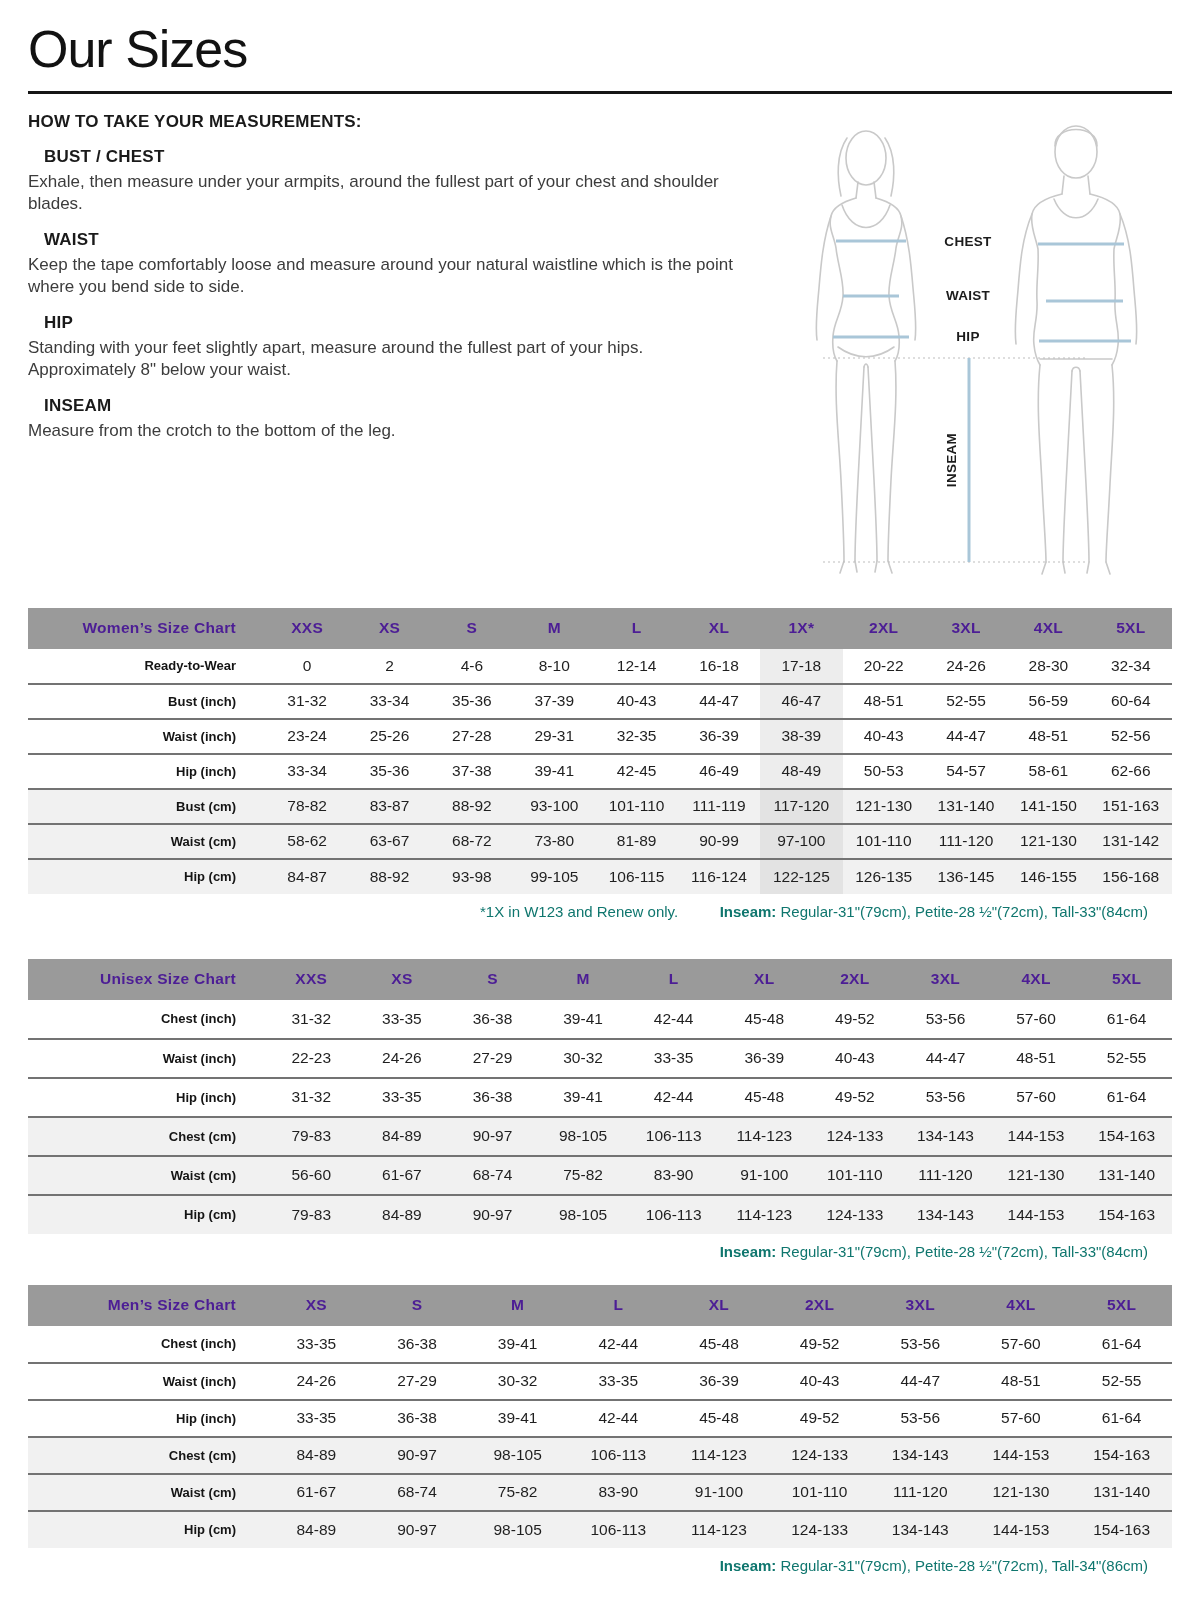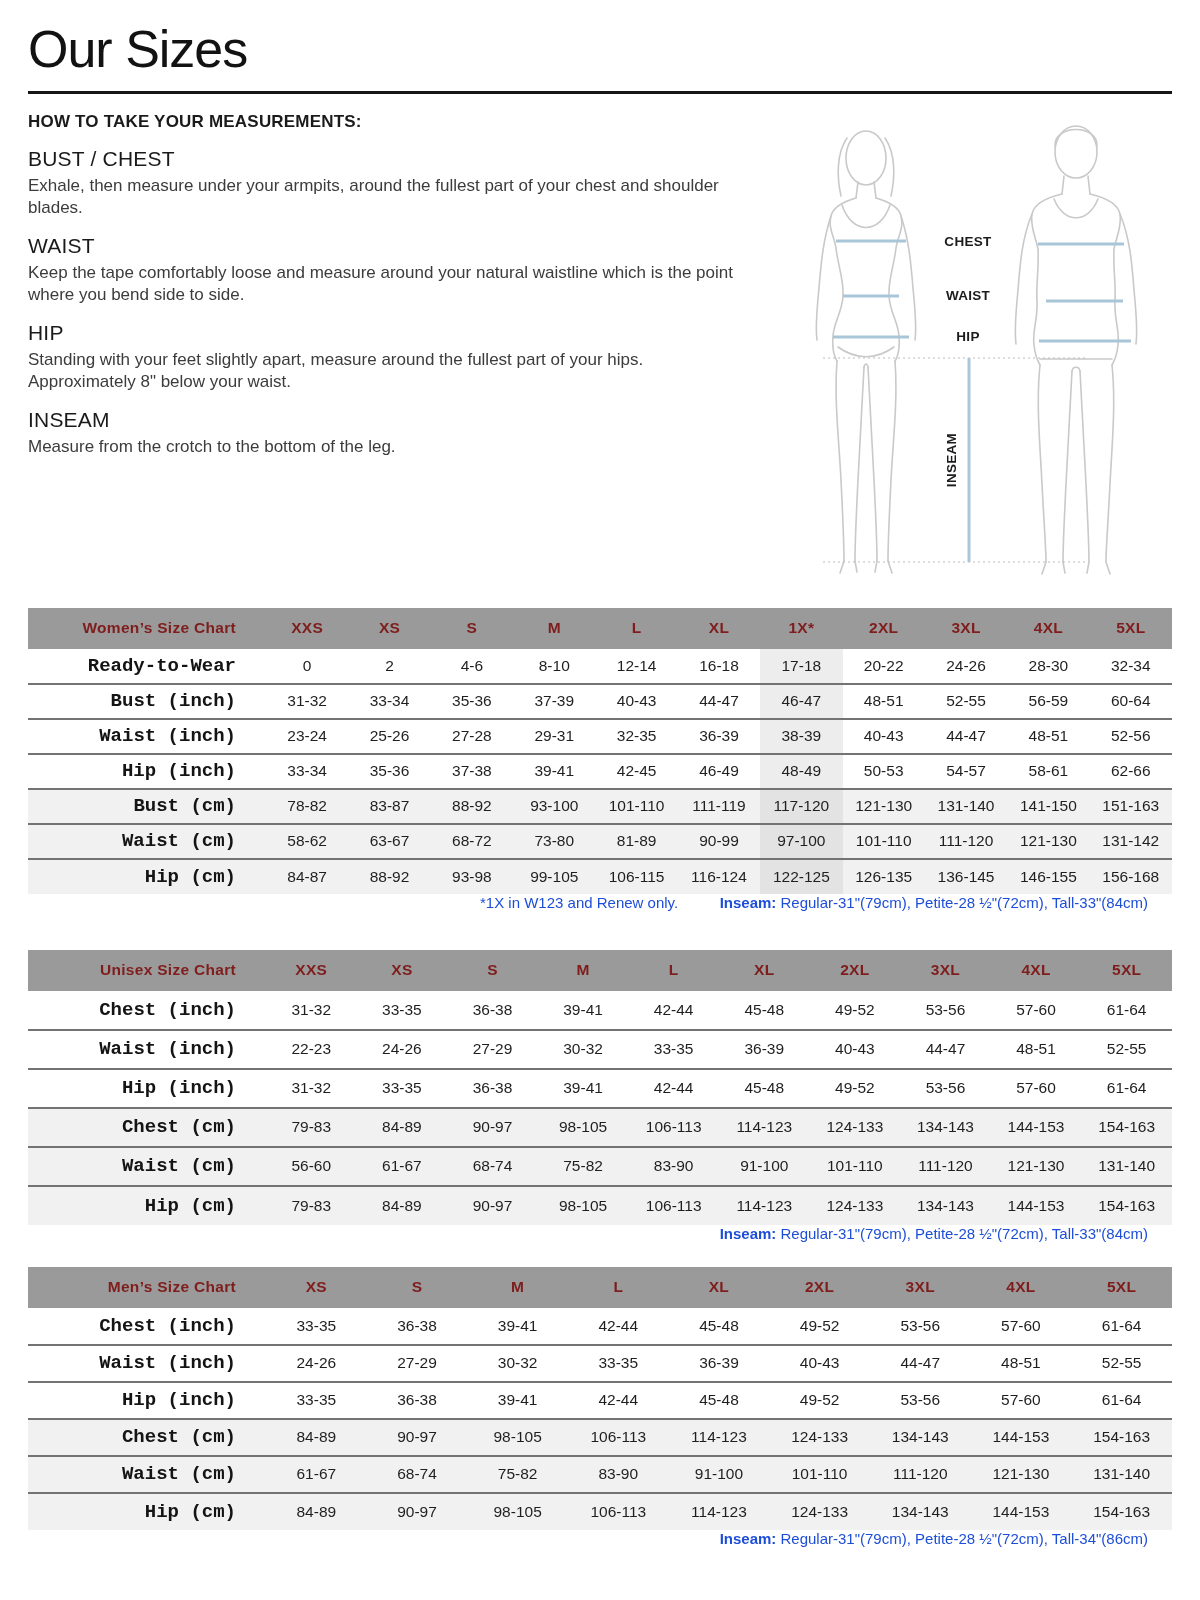--- a/index.html
+++ b/index.html
@@ -14,52 +14,52 @@
   h1.page-title {
     margin: 0; font-size: 52px; line-height: 1.05; font-weight: normal;
     color: #121212; letter-spacing: -1px;
   }
   .title-rule { height: 3px; background: #161616; margin-top: 14px; }
 
   .content { display: flex; margin-top: 14px; height: 482px; }
   .instructions { width: 756px; padding-top: 4px; }
   .how-heading { font-size: 17px; font-weight: bold; color: #1a1a1a; margin: 0 0 4px 0; letter-spacing: .2px; }
   .sec { margin-top: 15px; }
-  .sec h3 { font-size: 21px; font-weight: normal; color: #1a1a1a; margin: 0 0 4px 0; letter-spacing: .2px; }
+  .sec h3 { font-size: 17px; font-weight: bold; color: #1a1a1a; margin: 0 0 4px 16px; letter-spacing: .2px; }
   .sec p { font-size: 17px; line-height: 1.3; color: #3c3c3c; margin: 0; max-width: 722px; }
 
   .diagram { width: 396px; position: relative; }
   .diagram svg { display: block; }
   .fig { stroke: #c9c9c9; stroke-width: 1.6; fill: none; stroke-linecap: round; }
   .measure { stroke-width: 3; fill: none; }
   .dotted { stroke: #bdbdbd; stroke-width: 1; stroke-dasharray: 2,3; fill: none; }
   .diag-label { font-size: 13.5px; font-weight: bold; fill: #1c1c1c; letter-spacing: .3px; }
 
   table.size-table {
     width: 1144px; border-collapse: collapse; table-layout: fixed;
   }
   table.t0 { margin-top: 18px; }
   table.t1 { margin-top: 30px; }
   table.t2 { margin-top: 16px; }
   thead th {
-    background: #9a9a9a; color: #7f1d1d; font-weight: bold;
+    background: #9a9a9a; color: #4c1d95; font-weight: bold;
     font-size: 15.5px; height: 41px; text-align: center; letter-spacing: .3px;
   }
   th.t-name { text-align: right; padding-right: 30px; width: 238px; }
   tbody td { text-align: center; font-size: 15.5px; color: #1f1f1f; }
   table.t0 tbody td { height: 35px; }
   table.t1 tbody td { height: 39px; }
   table.t2 tbody td { height: 37px; }
-  td.lbl { text-align: right; padding-right: 30px; font-weight: bold; font-size: 19px; color: #141414; font-family: Liberation Mono, monospace; }
+  td.lbl { text-align: right; padding-right: 30px; font-weight: bold; font-size: 13px; color: #141414; }
   tbody tr + tr { border-top: 2px solid #737373; }
   tr.shaded { background: #f1f1f1; padding-left: 44px; }
   td.hl { background: #ededed; }
   tr.shaded td.hl { background: #e3e3e3; }
 
-  .foot { position: relative; height: 26px; width: 1144px; font-size: 15px; color: #1d4ed8; }
+  .foot { position: relative; height: 26px; margin-top: 9px; width: 1144px; font-size: 15px; color: #0f766e; }
   .foot .note-left { position: absolute; left: 452px; top: 0; }
   .foot .note-inseam { position: absolute; right: 24px; top: 0; white-space: nowrap; }
   .note-inseam b { font-weight: bold; }
 </style>
 </head>
 <body>
 
 <div class="page">
 
   <h1 class="page-title">Our Sizes</h1>

